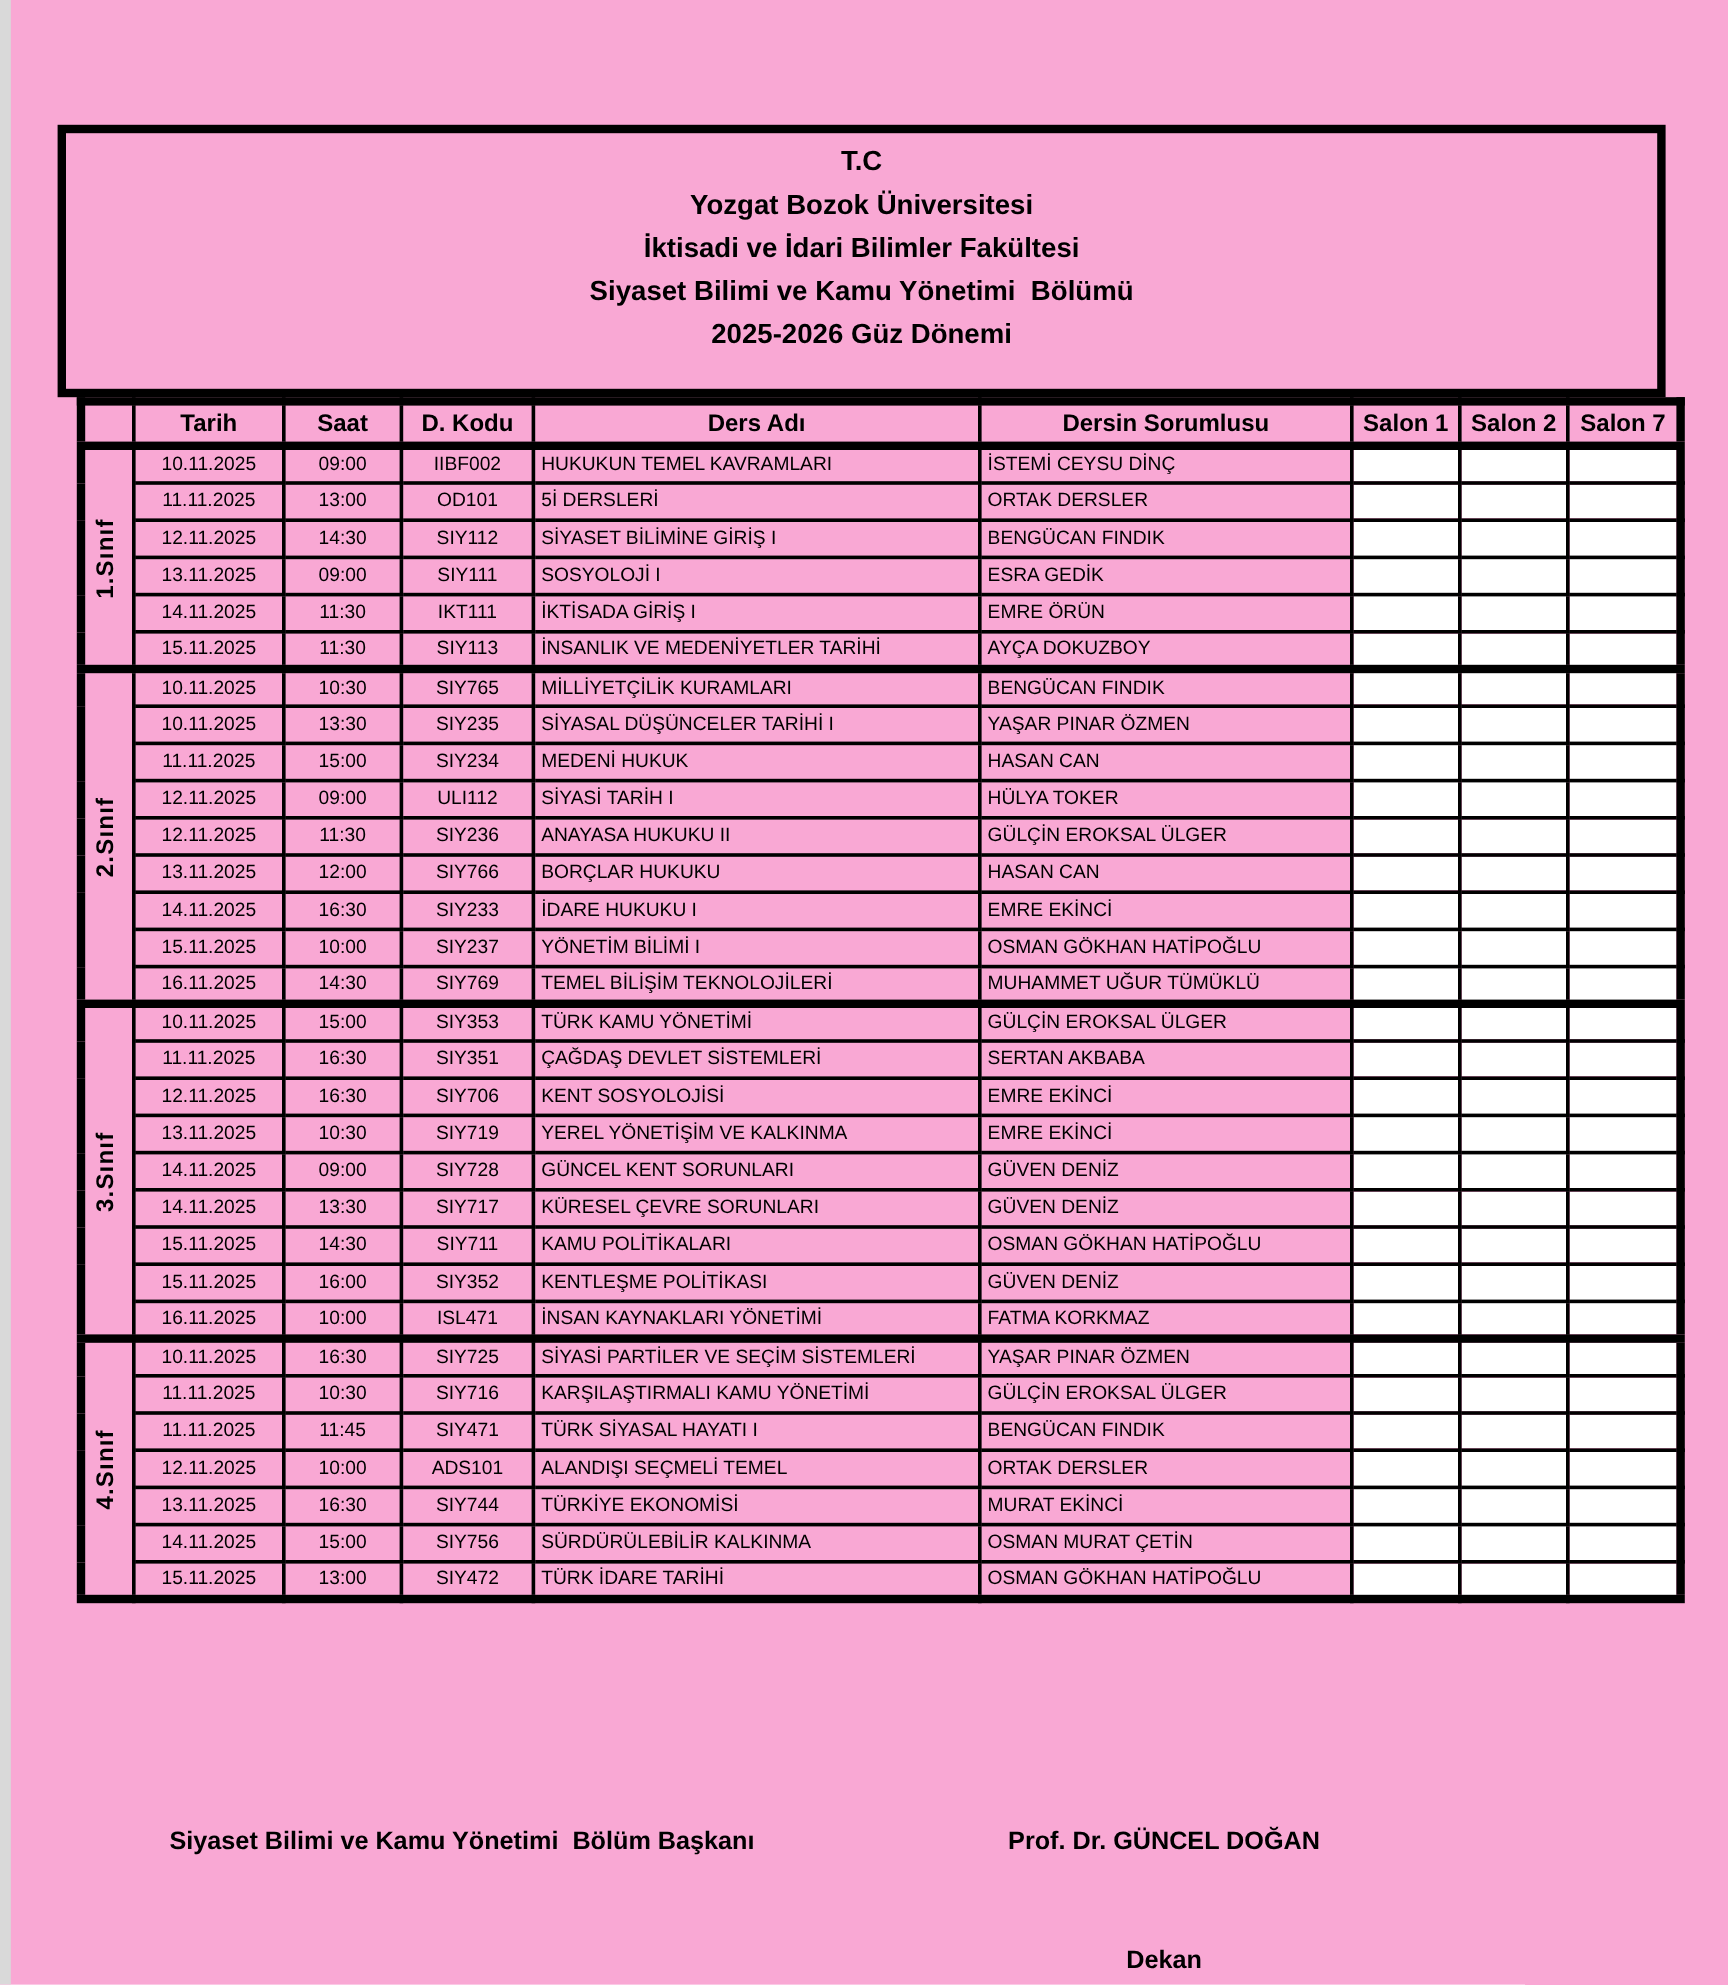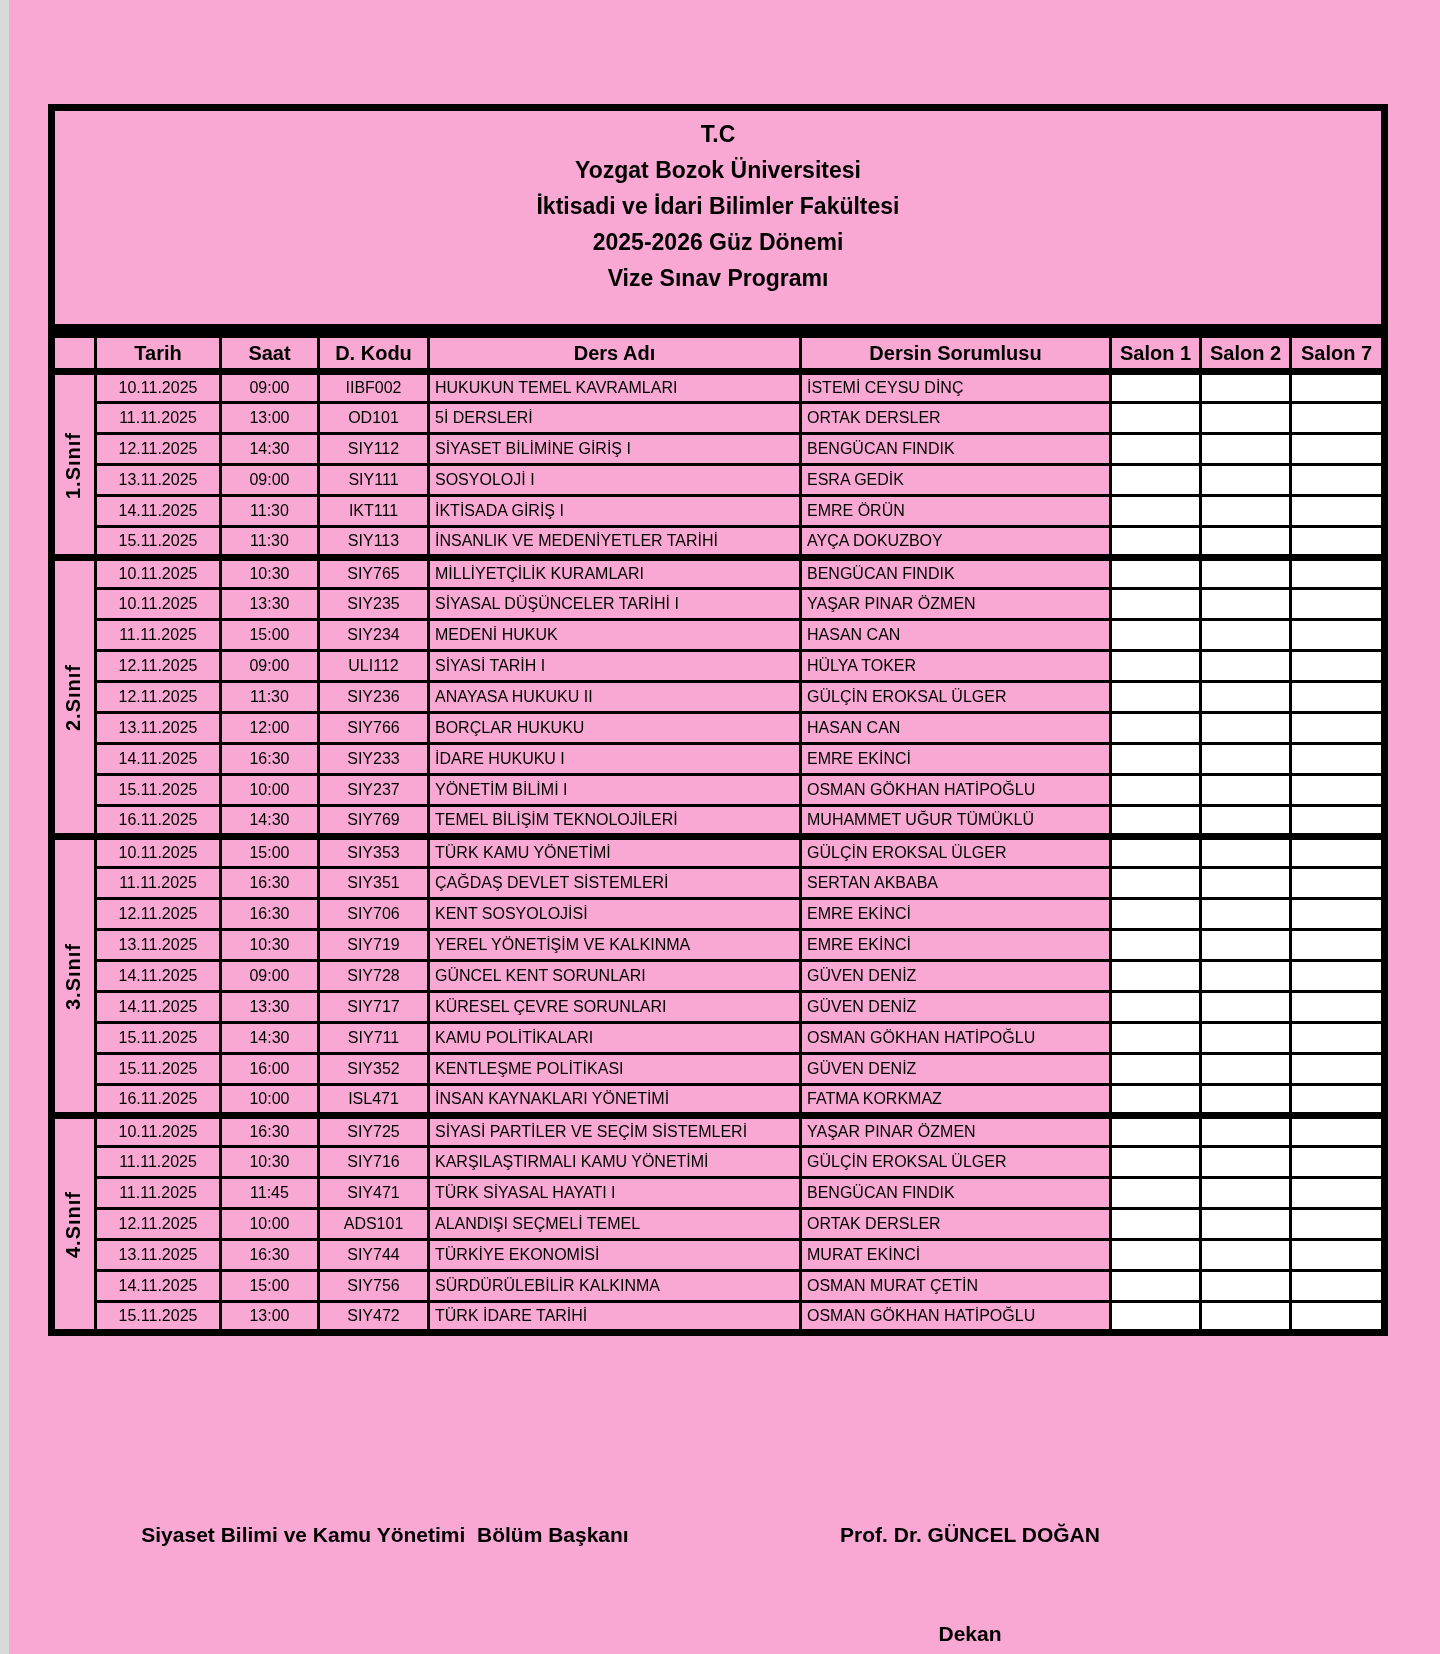--- a/index.html
+++ b/index.html
@@ -39,21 +39,21 @@
   .title-line {
     font-weight: 700;
     font-size: 23px;
     line-height: 36px;
     white-space: pre-wrap;
   }
 
   
   .sched-wrap {
     position: absolute;
-    left: 48px; top: 331px;
+    left: 64px; top: 331px;
     width: 1340px;
   }
   table.sched {
     table-layout: fixed;
     width: 1340px;
     border-collapse: collapse;
     border: 7px solid #000;
   }
   table.sched th, table.sched td {
     border: 3px solid #000;
@@ -111,22 +111,22 @@
 <body>
 
 <div class="canvas">
   <div class="edge-left"></div>
   <div class="edge-right"></div>
 
   <div class="title-box">
     <div class="title-line">T.C</div>
     <div class="title-line">Yozgat Bozok Üniversitesi</div>
     <div class="title-line">İktisadi ve İdari Bilimler Fakültesi</div>
+    <div class="title-line">Siyaset Bilimi ve Kamu Yönetimi  Bölümü</div>
     <div class="title-line">2025-2026 Güz Dönemi</div>
-    <div class="title-line">Vize Sınav Programı</div>
   </div>
 
   <div class="sched-wrap">
     <table class="sched" id="sched-table">
       <colgroup>
         <col style="width:44px">
         <col style="width:125px">
         <col style="width:98px">
         <col style="width:110px">
         <col style="width:372px">

